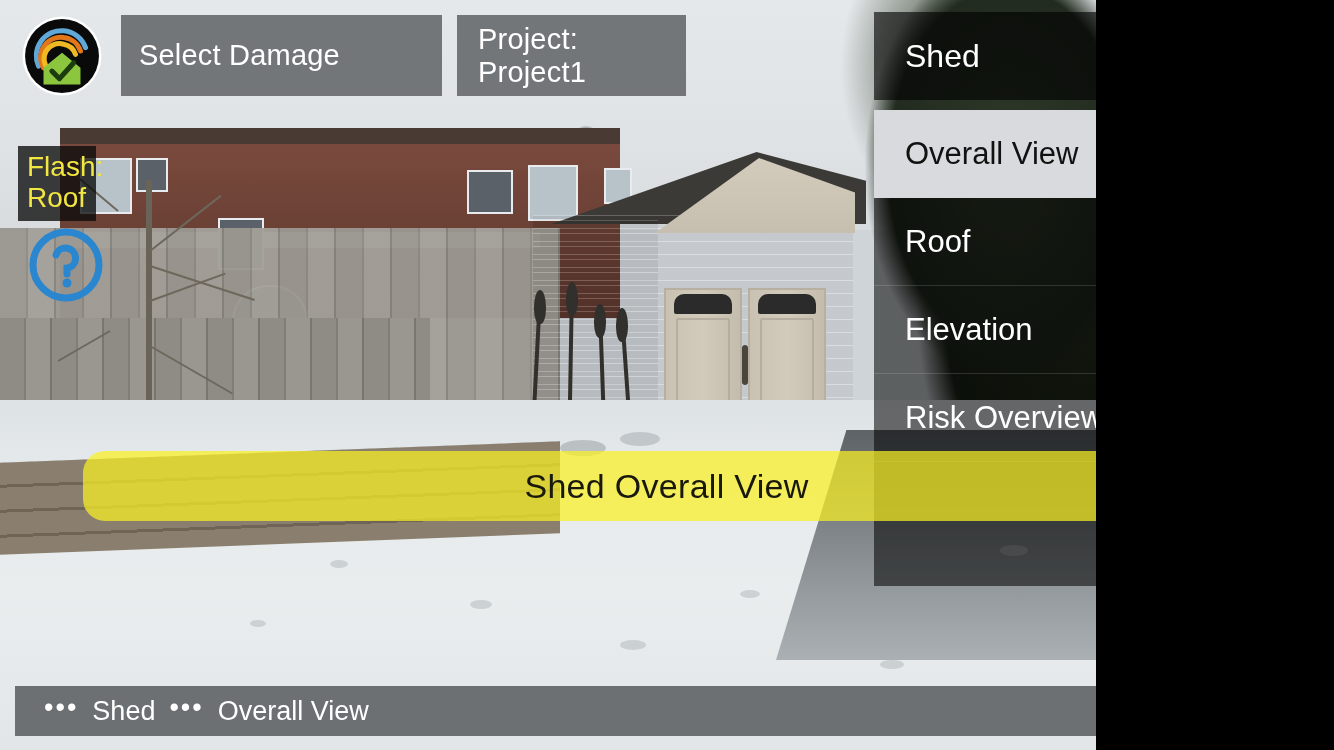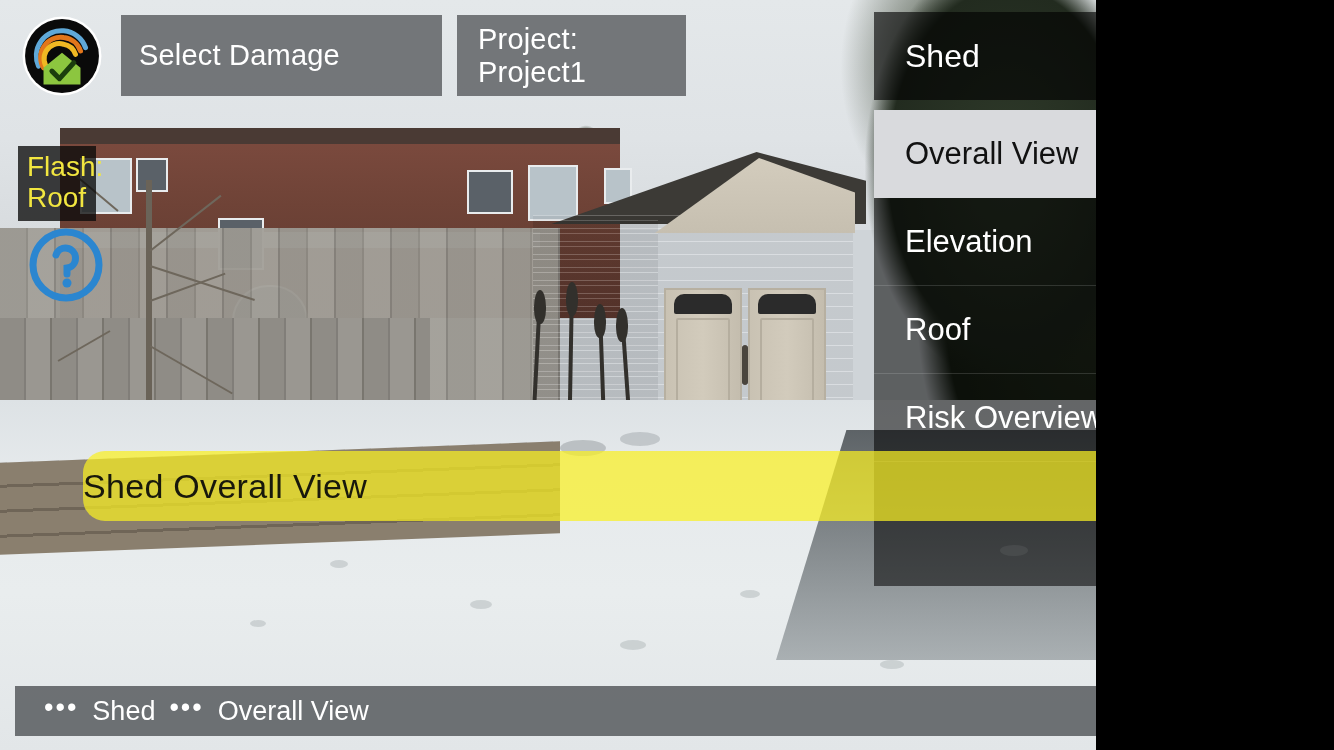--- a/index.html
+++ b/index.html
@@ -241,21 +241,21 @@
     background: #fff;
     border: 4px solid #0b0b0b;
     box-sizing: border-box;
   }
 
   
   .banner {
     position: absolute; left: 83px; top: 451px; width: 1167px; height: 70px;
     background: rgba(250,240,35,.72);
     border-radius: 22px;
-    display: flex; align-items: center; justify-content: flex-start;
+    display: flex; align-items: center; justify-content: center;
   }
   .banner .label {
     color: #18180c;
     font-size: 34px;
     letter-spacing: .3px;
   }
 
   
   #main-menu-button {
     position: absolute; left: 1151px; top: 613px; width: 162px; height: 51px;
@@ -393,24 +393,24 @@
       <span class="title">Shed</span>
       <svg id="back-arrow-icon" viewBox="0 0 62 52">
         <path d="M54 6 C57 30 42 40 24 40 L24 51 L4 30 L24 9 L24 20 C38 20 49 18 54 6 Z" fill="#ffffff"></path>
       </svg>
     </div>
     <div class="menu-list">
       <div class="menu-item selected">
         <span>Overall View</span>
       </div>
       <div class="menu-item">
-        <span>Elevation</span>
+        <span>Roof</span>
       </div>
       <div class="menu-item">
-        <span>Roof</span>
+        <span>Elevation</span>
       </div>
       <div class="menu-item">
         <span>Risk Overview</span>
       </div>
     </div>
   </div>
 
   <div id="shutter-button"></div>
 
   <div class="banner">

